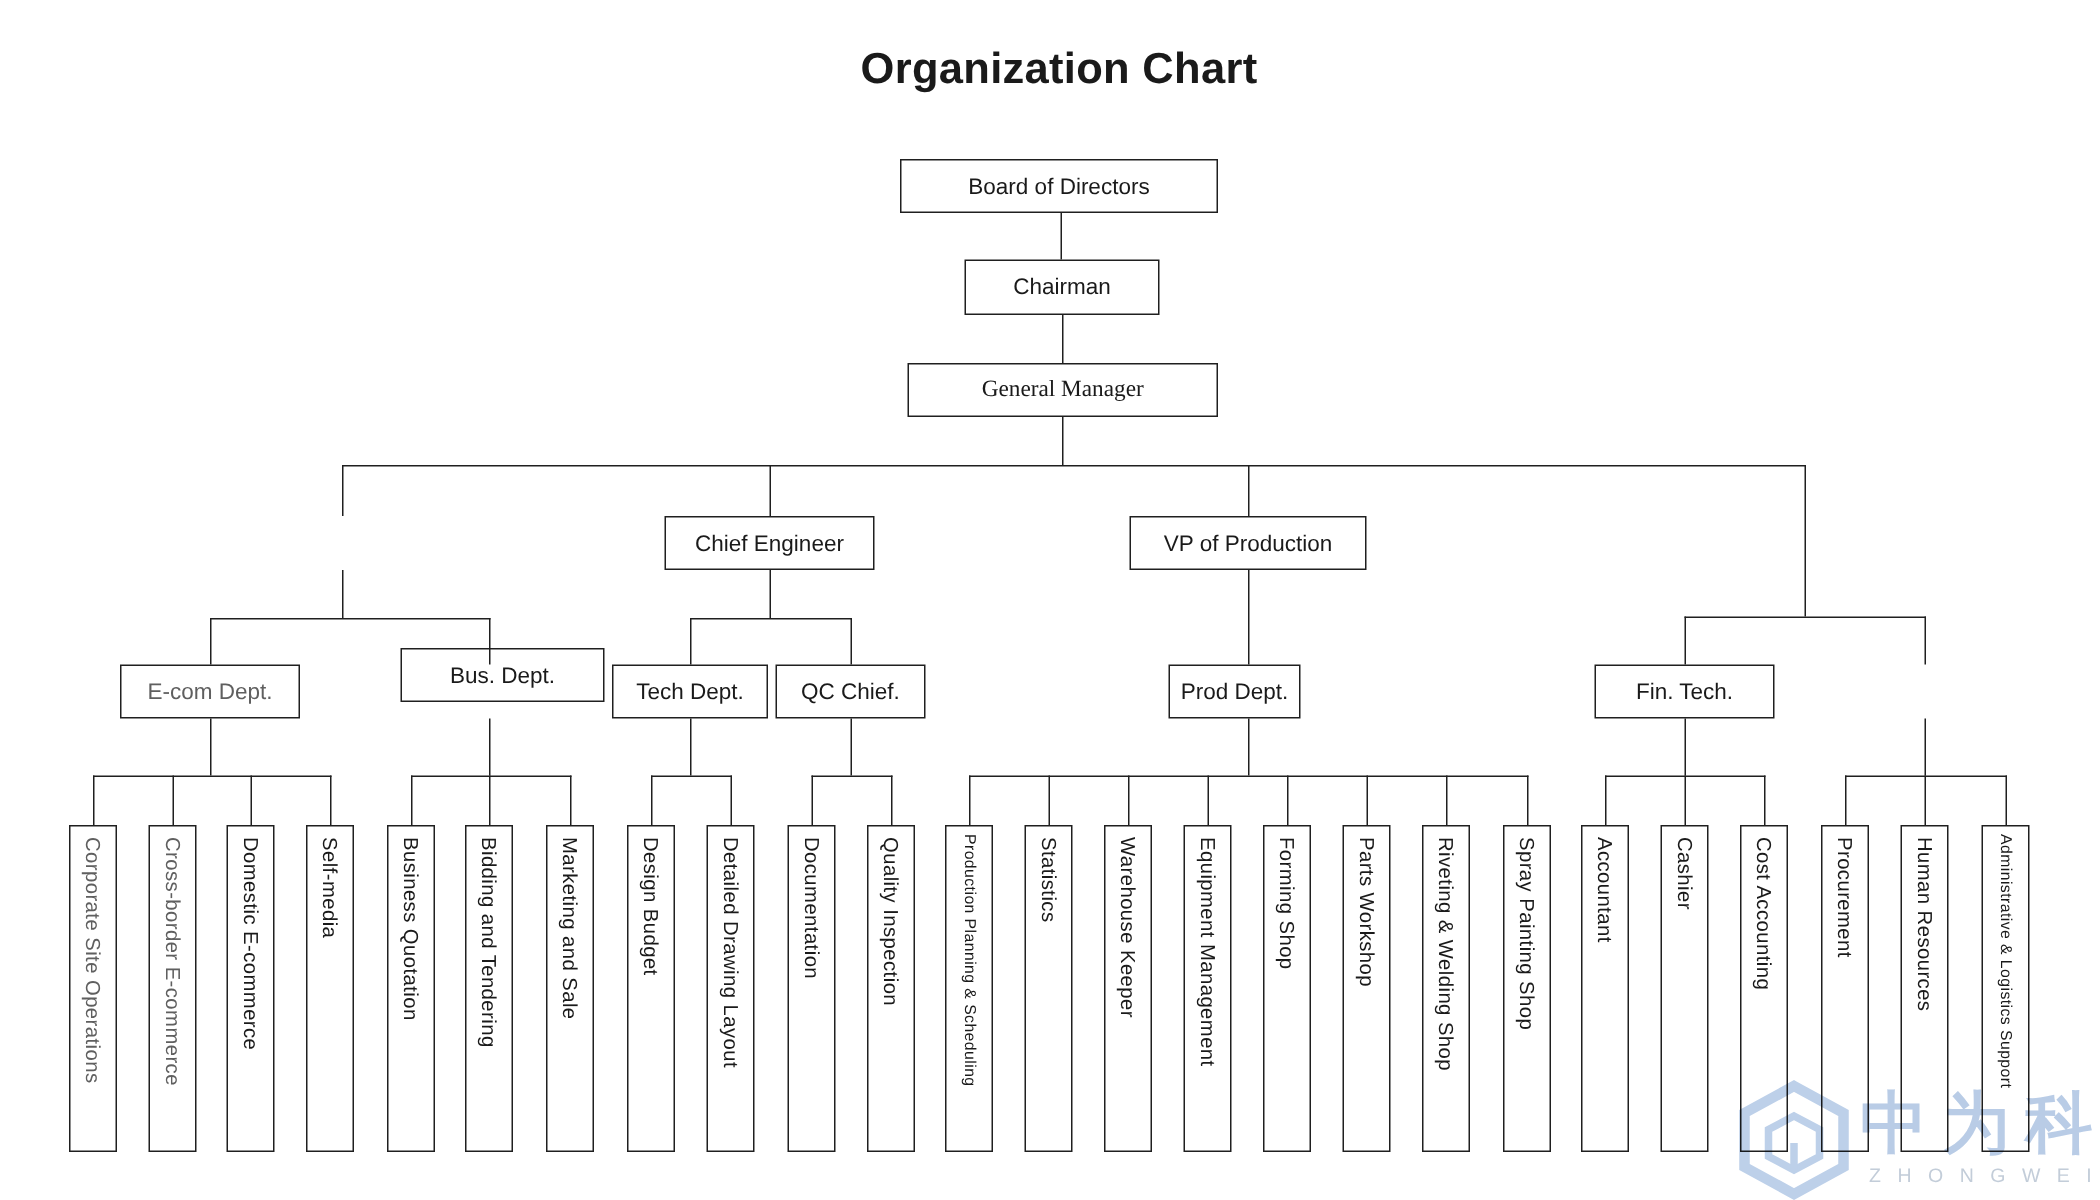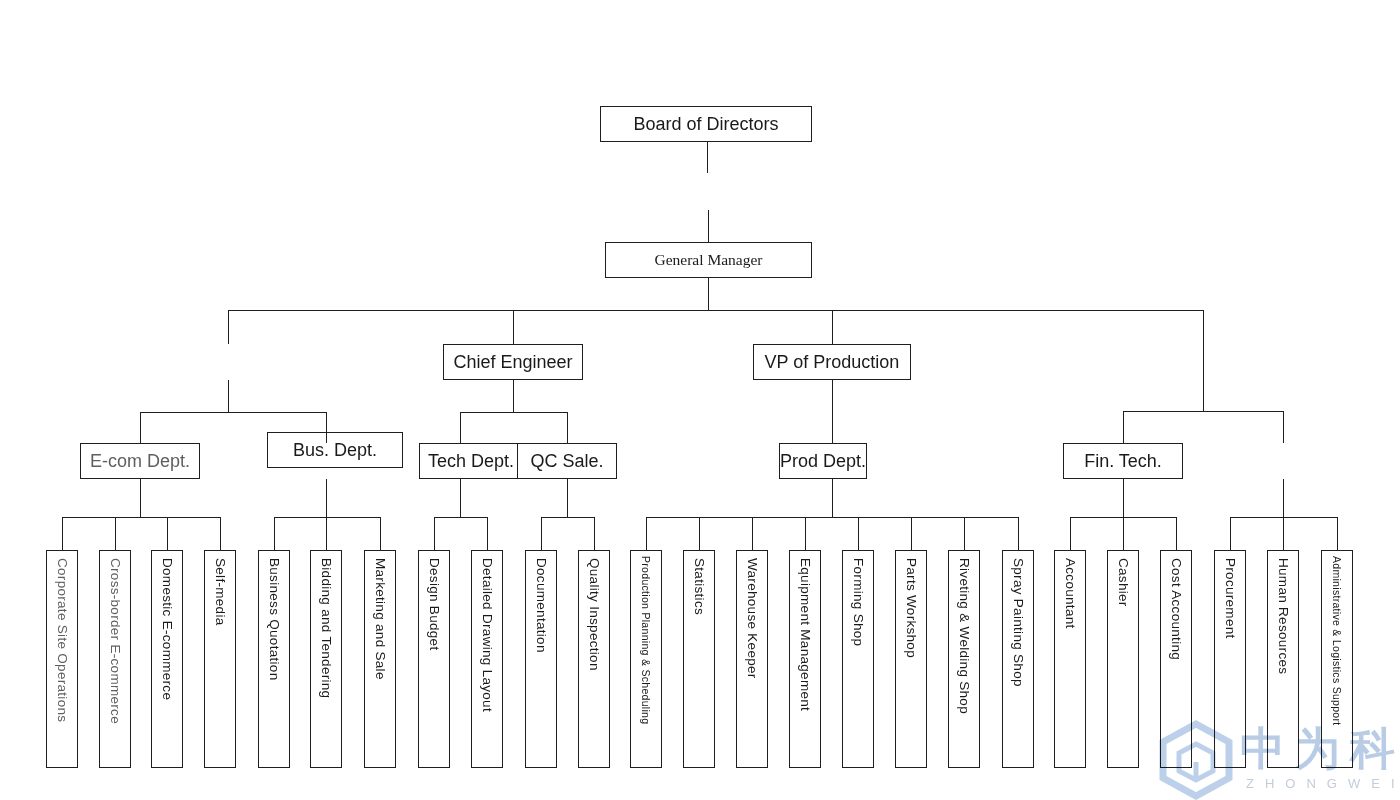--- a/index.html
+++ b/index.html
@@ -9,21 +9,21 @@
     color:var(--text,#1a1a1a);
   }
   #canvas{position:relative;width:1400px;height:800px;background:#fff;}
   .chart-title{
     position:absolute;left:406px;top:30px;width:600px;text-align:center;
     font-size:29px;font-weight:600;letter-spacing:0.2px;color:var(--text,#1a1a1a);
   }
   .node{
     position:absolute;height:36px;border:1px solid var(--line,#1f1f1f);
     background:#fff;display:flex;align-items:center;justify-content:center;
-    font-size:18px;white-space:nowrap;box-sizing:border-box;
+    font-size:15px;white-space:nowrap;box-sizing:border-box;
   }
   .node.serif{font-family:"Liberation Serif","DejaVu Serif",serif;font-size:15.5px;}
   .node.muted{color:var(--muted,#5f5f5f);}
   .leaf{
     position:absolute;top:550px;width:32px;height:218px;
     border:1px solid var(--line,#1f1f1f);background:#fff;box-sizing:border-box;
     display:flex;justify-content:center;
   }
   .leaf span{
     writing-mode:vertical-rl;text-orientation:mixed;
@@ -47,31 +47,33 @@
     position:absolute;left:88px;top:56px;font-size:13px;letter-spacing:11px;
     color:#c3cdd9;white-space:nowrap;
   }
   .wm-logo{position:absolute;left:0;top:0;}
 </style>
 </head>
 <body>
 
 <div id="canvas">
 
+  <div class="chart-title">Organization Chart</div>
 
   <div class="node" style="left:600px;top:106px;width:212px;">Board of Directors</div>
+  <div class="node" style="left:643px;top:173px;width:130px;height:37px;">Chairman</div>
   <div class="node serif" style="left:605px;top:242px;width:207px;">General Manager</div>
 
   <div class="node" style="left:443px;top:344px;width:140px;">Chief Engineer</div>
   <div class="node" style="left:753px;top:344px;width:158px;">VP of Production</div>
 
   <div class="node muted" style="left:80px;top:443px;width:120px;">E-com Dept.</div>
   <div class="node" style="left:267px;top:432px;width:136px;">Bus. Dept.</div>
-  <div class="node" style="left:408px;top:443px;width:104px;margin-left:11px;">Tech Dept.</div>
-  <div class="node" style="left:517px;top:443px;width:100px;">QC Sale.</div>
+  <div class="node" style="left:408px;top:443px;width:104px;">Tech Dept.</div>
+  <div class="node" style="left:517px;top:443px;width:100px;">QC Chief.</div>
   <div class="node" style="left:779px;top:443px;width:88px;">Prod Dept.</div>
   <div class="node" style="left:1063px;top:443px;width:120px;">Fin. Tech.</div>
 
   <div class="leaf muted" style="left:46px;">
       <span>Corporate Site Operations</span>
     </div>
   <div class="leaf muted" style="left:99px;">
       <span>Cross-border E-commerce</span>
     </div>
   <div class="leaf" style="left:151px;">

